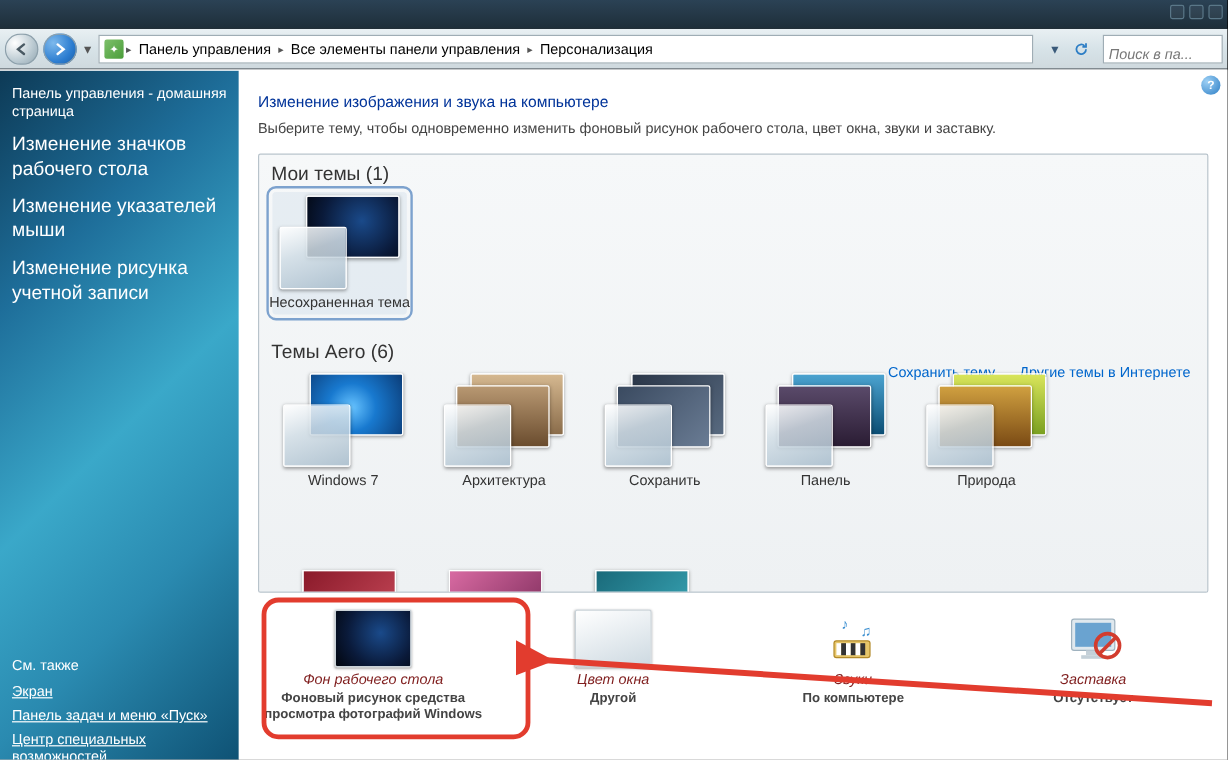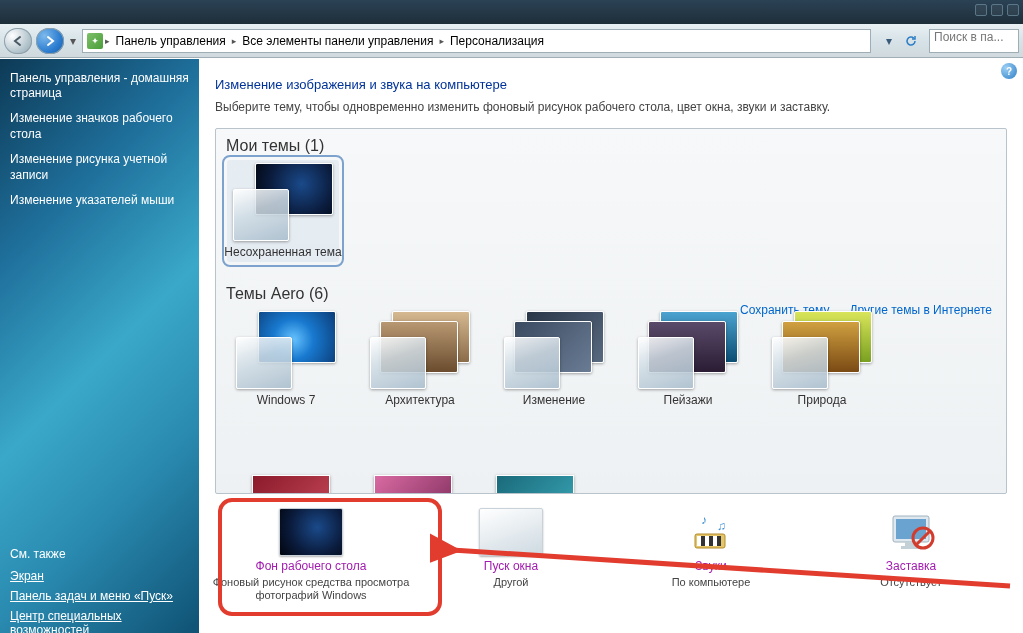--- a/index.html
+++ b/index.html
@@ -31,33 +31,33 @@
   flex: 1; height: 24px; border: 1px solid #9fadb5; background: #fff; display: flex; align-items: center; gap: 2px; padding: 0 4px;
 }
 .pathicon {
   width: 16px; height: 16px; background: linear-gradient(135deg,#7ec06a,#4a9d3a); border-radius:2px;
   display:flex;align-items:center;justify-content:center;font-size:9px;color:#fff;
 }
 .crumb { display: flex; align-items: center; gap: 4px; padding: 0 4px; color: #000; cursor: default; }
 .crumbsep { color:#555; font-size:9px; }
 .navtools { display:flex; gap:2px; padding:0 4px; }
 .tool { width: 20px; height: 20px; display:flex;align-items:center;justify-content:center;color:#3a5a7a; }
-.searchbox { width: 90px; height: 24px; border: 1px solid #9fadb5; background: #fff; display:flex;align-items:flex-start;padding:0 4px;color:#777;}
+.searchbox { width: 100px; height: 24px; border: 1px solid #9fadb5; background: #fff; display:flex;align-items:flex-end;padding:0 4px;color:#777;font-style:italic; }
 
 
 .main { display: flex; height: 605px; background: #fff; border-top:1px solid #fff; position:relative; }
 
 
 .sidebar {
   width: 202px; height: 100%; position: relative;
   background: linear-gradient(135deg,#0d3a56 0%, #1e6e9a 25%, #3aa8c9 50%, #2a8ab0 70%, #0b4a6c 100%);
   padding: 12px 10px; color: #fff;
 }
 .sbhead { color:#fff; font-size:12px; line-height:1.25; margin-bottom:10px; }
-.sblink { display:block; color:#fff; font-size:12px; line-height:1.3; margin-bottom:10px; cursor:pointer; }
+.sblink { display:block; color:#fff; font-size:16px; line-height:1.3; margin-bottom:10px; cursor:pointer; }
 .sbbottom { position:absolute; bottom:20px; left:10px; right:10px; }
 .sbsee { color:#fff; font-size:12px; margin-bottom:8px; }
 .sbb { color:#fff; display:block; margin-bottom:6px; cursor:pointer;text-decoration:underline; }
 
 
 .content { flex:1; height:100%; background:#fff; display:flex; flex-direction:column; position:relative; }
 .helpicon { position:absolute; right:6px; top:4px; width:16px;height:16px; border-radius:50%; background:radial-gradient(circle at 30% 30%,#9dd0f5,#2d7ec5); color:#fff; font-size:10px; display:flex;align-items:center;justify-content:center; font-weight:bold; }
 
 .hero { padding: 18px 16px 6px 16px; }
 .heroTitle { color:#003399; font-size:13px; margin-bottom:8px; }
@@ -88,22 +88,22 @@
 
 
 .cutRow { position:absolute; left:14px; bottom:-18px; display:flex; gap:22px; }
 .cutTile { width:100px; height:36px; position:relative; }
 .cutTile div { position:absolute; width:78px;height:52px;border:1px solid #fff; box-shadow:0 1px 3px rgba(0,0,0,.35); }
 
 
 .settingsRow { display:flex; justify-content:space-around; padding:14px 12px 0 12px; position:relative; }
 .setting { width: 200px; display:flex; flex-direction:column; align-items:center; gap:3px; text-align:center; }
 .setIcon { width:64px; height:48px; border:1px solid #c9d2d8; border-radius:2px; box-shadow:0 1px 2px rgba(0,0,0,.3); }
-.setLink { color:#a21caf; cursor:pointer; }
-.setDesc { color:#444; font-size:11px; line-height:1.2; }
+.setLink { color:#7f1d1d; cursor:pointer;font-style:italic; }
+.setDesc { color:#444; font-size:11px; line-height:1.2;font-weight:bold; }
 
 
 .highlight {
   position:absolute; left:218px; top:498px; width:224px; height:118px;
   border:4px solid #e23c2e; border-radius:14px; pointer-events:none;
 }
 
 
 .wp-dark { background: radial-gradient(circle at 60% 40%, #1a4a8a 0%, #0a1a3a 60%, #02060e 100%); }
 .wp-blue { background: radial-gradient(circle at 45% 55%, #67c3ff 0%, #1879cf 40%, #0b3c77 100%); }
@@ -177,22 +177,22 @@
   <div class="searchbox">
     <span>Поиск в па...</span>
   </div>
 </div>
 
 <div class="main">
 
   <div class="sidebar">
     <div class="sbhead">Панель управления - домашняя страница</div>
     <span class="sblink">Изменение значков рабочего стола</span>
+    <span class="sblink">Изменение указателей мыши</span>
     <span class="sblink">Изменение рисунка учетной записи</span>
-    <span class="sblink">Изменение указателей мыши</span>
 
     <div class="sbbottom">
       <div class="sbsee">См. также</div>
       <span class="sbb">Экран</span>
       <span class="sbb">Панель задач и меню «Пуск»</span>
       <span class="sbb">Центр специальных возможностей</span>
     </div>
   </div>
 
   <div class="content">
@@ -237,29 +237,29 @@
               <div class="glass"></div>
             </div>
           <div class="themeName">Архитектура</div>
         </div>
         <div class="themeTile">
           <div class="stack">
               <div class="imgA wp-char"></div>
               <div class="imgB" style="background:linear-gradient(135deg,#3a4a60,#6a7c94);"></div>
               <div class="glass"></div>
             </div>
-          <div class="themeName">Изменение</div>
+          <div class="themeName">Сохранить</div>
         </div>
         <div class="themeTile">
           <div class="stack">
               <div class="imgA wp-land1"></div>
               <div class="imgB wp-land2"></div>
               <div class="glass"></div>
             </div>
-          <div class="themeName">Пейзажи</div>
+          <div class="themeName">Панель</div>
         </div>
         <div class="themeTile">
           <div class="stack">
               <div class="imgA wp-nat1"></div>
               <div class="imgB wp-nat2"></div>
               <div class="glass"></div>
             </div>
           <div class="themeName">Природа</div>
         </div>
       </div>
@@ -280,21 +280,21 @@
     <div class="settingsRow">
 
       <div class="setting">
         <div class="setIcon wp-dark"></div>
         <span class="setLink">Фон рабочего стола</span>
         <span class="setDesc">Фоновый рисунок средства просмотра фотографий Windows</span>
       </div>
 
       <div class="setting">
         <div class="setIcon" style="background:linear-gradient(160deg,#fff,#cdd9e1);"></div>
-        <span class="setLink">Пуск окна</span>
+        <span class="setLink">Цвет окна</span>
         <span class="setDesc">Другой</span>
       </div>
 
       <div class="setting">
         <div class="soundsIcon">
           <svg width="56" height="44" viewBox="0 0 56 44">
             <rect x="12" y="24" width="30" height="14" rx="2" fill="#e6c66a" stroke="#b38a2a"></rect>
             <rect x="14" y="26" width="4" height="10" fill="#fff"></rect>
               <rect x="18" y="26" width="4" height="10" fill="#333"></rect>
             <rect x="22" y="26" width="4" height="10" fill="#fff"></rect>

